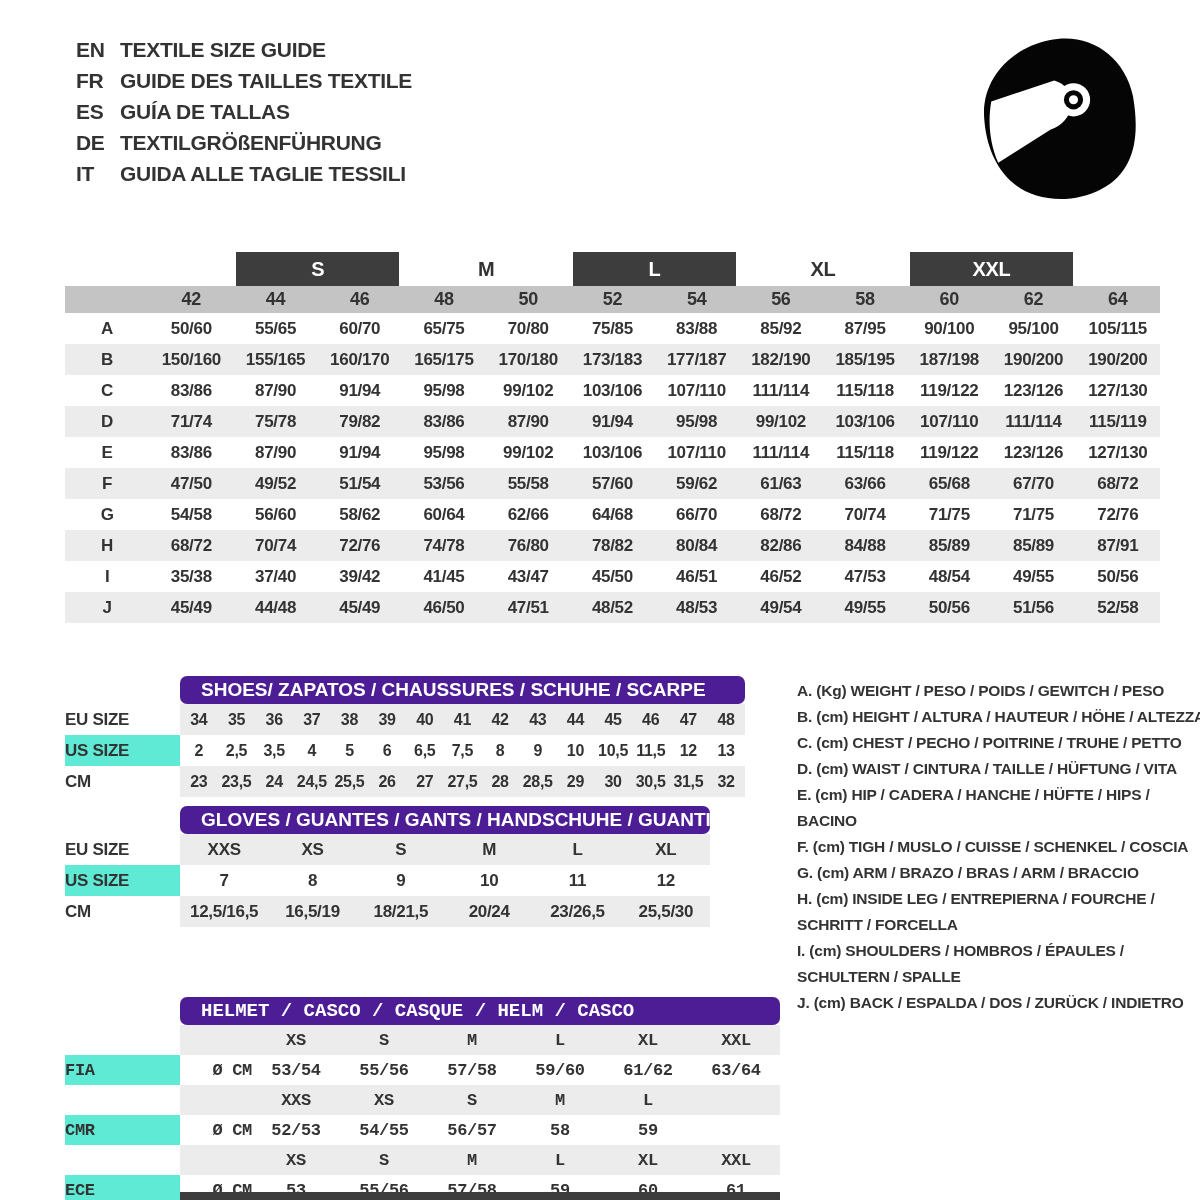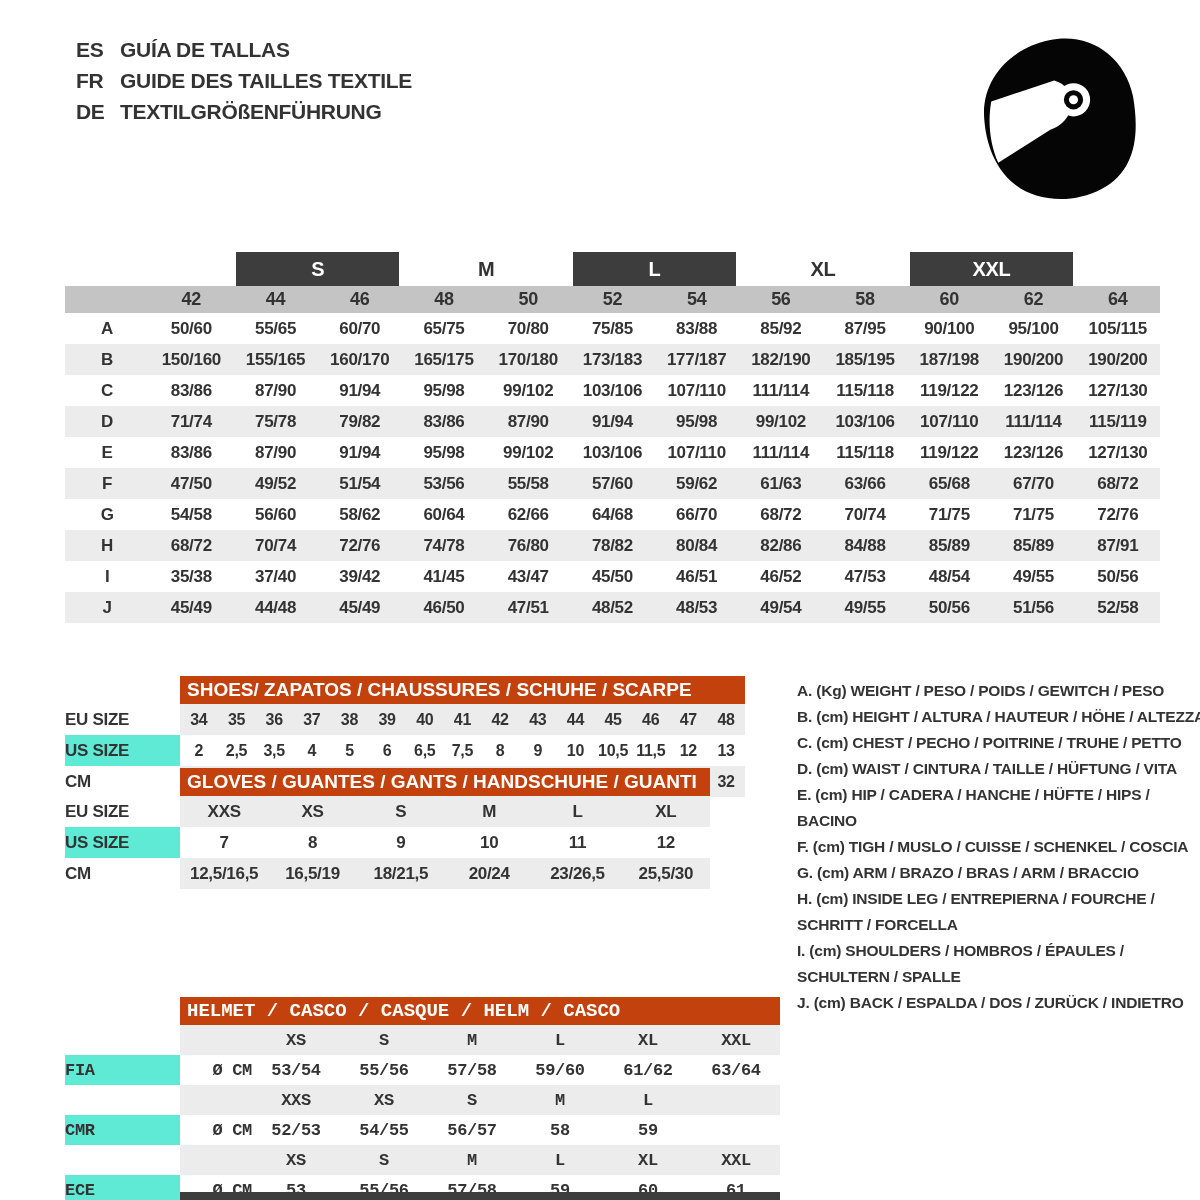--- a/index.html
+++ b/index.html
@@ -32,24 +32,24 @@
   .main-table td.rowkey { width:20px; font-size:17px; }
   .main-table tr.group-row td { height:34px; background:#fff; }
   .group-box { background:#3d3d3d; color:#fff; height:34px; line-height:34px;
                margin:0 3px; font-size:20px; font-weight:700; text-align:center; }
   .group-plain { height:34px; line-height:34px; font-size:20px; font-weight:700; text-align:center; }
   .main-table tr.num-row td { background:#c4c4c4; height:27px; font-size:18px; }
 
   
   .section { position:absolute; left:65px; }
   .shoes-section  { top:676px; width:680px; }
-  .gloves-section { top:768px; width:645px; }
+  .gloves-section { top:806px; width:645px; }
   .helmet-section { top:997px; width:715px;font-family:Liberation Mono, monospace; }
-  .bar { background:#c2410c; color:#fff; height:28px; line-height:28px;
-         font-size:19px; font-weight:700; padding-left:7px; letter-spacing:0; white-space:nowrap; }
+  .bar { background:#4c1d95; color:#fff; height:28px; line-height:28px;
+         font-size:19px; font-weight:700; padding-left:21px; letter-spacing:0; white-space:nowrap;border-radius:7px; }
   .shoes-section .bar, .gloves-section .bar, .helmet-section .bar { margin-left:115px; }
   .section table { width:100%; }
   .section td { height:31px; font-size:17px; }
   .shoes-section td { font-size:16px; }
   td.side-label { width:115px; text-align:left; font-size:17px; background:#5eead4; }
   .helmet-section td { height:30px; }
   .helmet-section td.unit { text-align:left; padding-left:6px; }
   .helmet-section td.unitcol { width:72px; text-align:right; padding-left:6px; }
 
   
@@ -58,23 +58,25 @@
 
   
   .cutoff-bar { position:absolute; top:1192px; left:180px; width:600px; height:8px; background:#3d3d3d; }
 </style>
 </head>
 <body>
 
 <div class="canvas">
 
   <div class="languages">
+      <div class="lang-row"><span class="lang-code">EN</span><span class="lang-label">TEXTILE SIZE GUIDE</span></div>
+      <div class="lang-row"><span class="lang-code">FR</span><span class="lang-label">GUIDE DES TAILLES TEXTILE</span></div>
       <div class="lang-row"><span class="lang-code">ES</span><span class="lang-label">GUÍA DE TALLAS</span></div>
-      <div class="lang-row"><span class="lang-code">FR</span><span class="lang-label">GUIDE DES TAILLES TEXTILE</span></div>
       <div class="lang-row"><span class="lang-code">DE</span><span class="lang-label">TEXTILGRÖßENFÜHRUNG</span></div>
+      <div class="lang-row"><span class="lang-code">IT</span><span class="lang-label">GUIDA ALLE TAGLIE TESSILI</span></div>
     </div>
 
   <div class="helmet-art">
     <svg viewBox="0 0 100 100">
       <path d="M 44,7 C 66,2 87,15 92,39 C 96,62 93,82 74,92 C 57,101 36,99 24,89 C 13,80 8,66 7,52 C 5,28 24,11 44,7 Z" fill="#050505"></path>
       <path d="M 11,42 L 47,30 C 54,32 58,38 57,44 C 56,51 51,56 45,58 L 15,77 C 10,66 9,53 11,42 Z" fill="#ffffff"></path>
       <circle cx="58" cy="41" r="9.5" fill="#ffffff"></circle>
       <circle cx="58" cy="41" r="5.5" fill="#050505"></circle>
       <circle cx="58" cy="41" r="2.6" fill="#ffffff"></circle>
     </svg>

